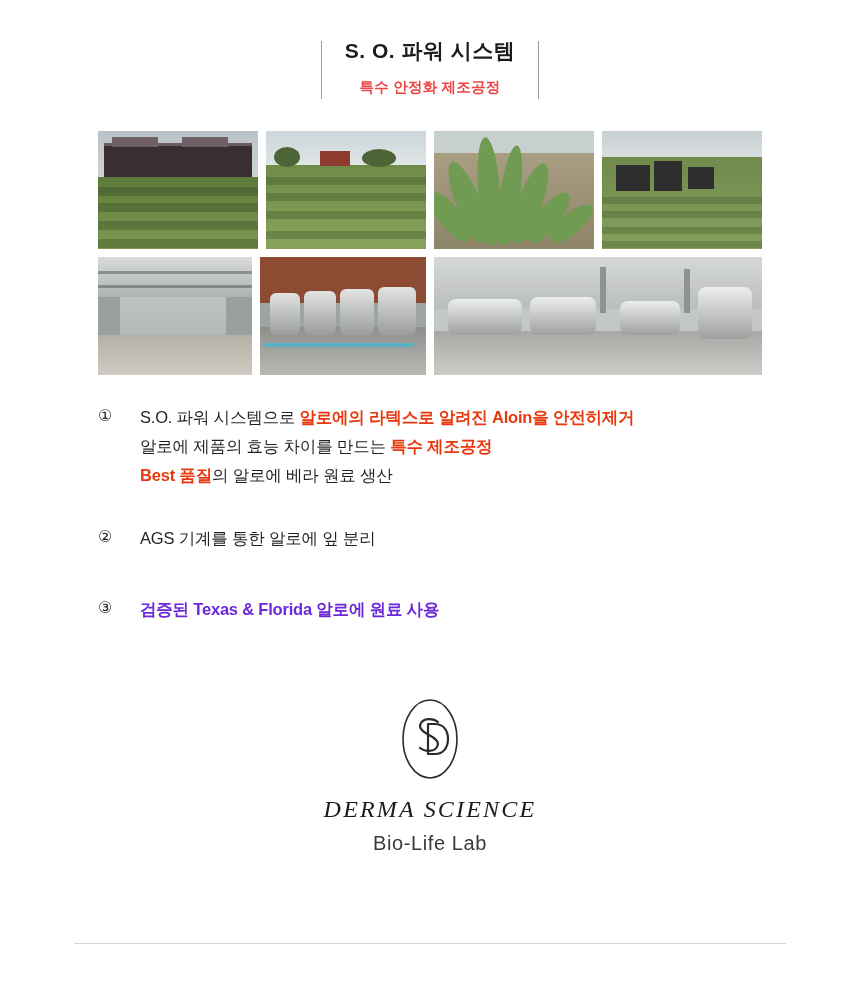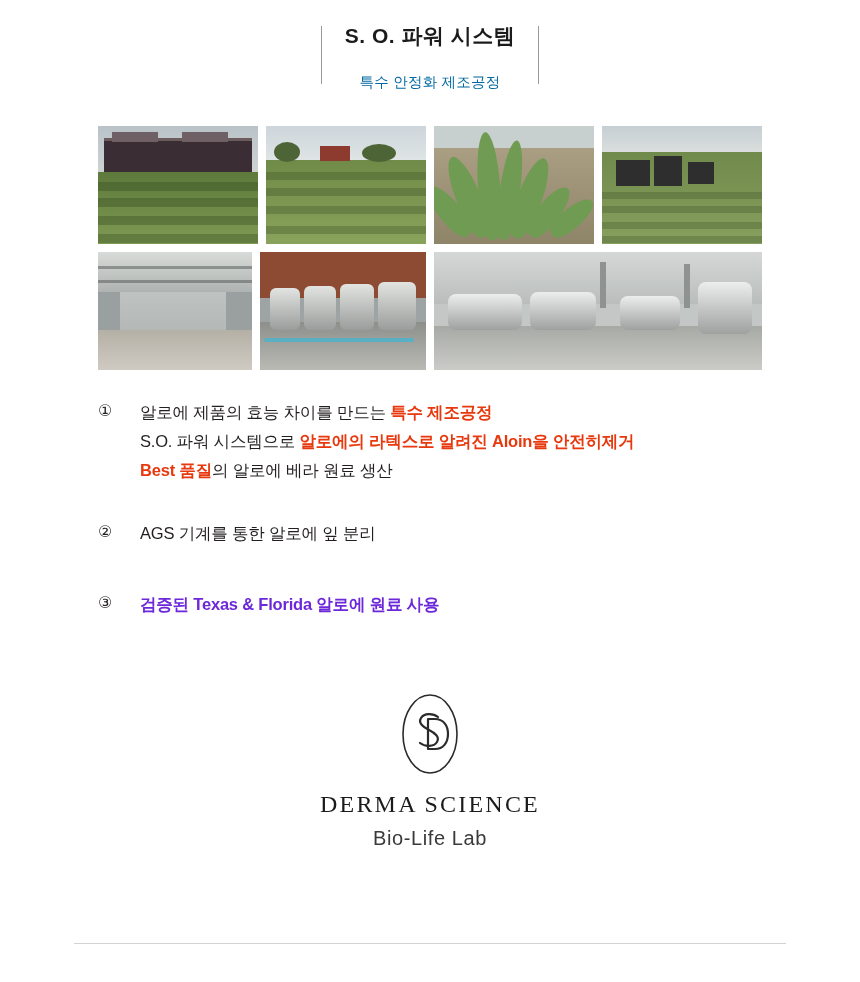--- a/index.html
+++ b/index.html
@@ -11,21 +11,21 @@
     height: 982px;
     background: #ffffff;
     font-family: "Liberation Sans", "DejaVu Sans", sans-serif;
     color: #231f20;
     position: relative;
     overflow: hidden;
   }
 
   
   .header {
-    padding-top: 22px;
+    padding-top: 37px;
     display: flex;
     justify-content: center;
   }
   .header-inner {
     position: relative;
     padding: 0 24px;
     text-align: center;
   }
   .header-inner::before,
   .header-inner::after {
@@ -41,23 +41,23 @@
   .title-main {
     font-size: 21px;
     font-weight: bold;
     letter-spacing: 0.5px;
     color: #1b1b1b;
     line-height: 1.35;
     white-space: nowrap;
   }
   .title-sub {
     font-size: 14.5px;
-    font-weight: normal;
-    color: #0369a1;
-    margin-top: 23px;
+    font-weight: bold;
+    color: #ef4444;
+    margin-top: 13px;
     letter-spacing: 0.2px;
     white-space: nowrap;
   }
 
   
   .gallery {
     width: 664px;
     margin: 34px auto 0 auto;
   }
   .grid-row {
@@ -170,20 +170,21 @@
     width: 64px;
     height: 86px;
     margin: 0 auto;
   }
   .logo-name {
     margin-top: 14px;
     font-size: 24px;
     letter-spacing: 2.2px;
     color: #1b1b1b;
     font-family: "Liberation Serif", "DejaVu Serif", serif;
+    font-style: italic;
   }
   .logo-tag {
     margin-top: 9px;
     font-size: 20px;
     letter-spacing: 0.6px;
     color: #3a3a3a;
   }
 
   .bottom-rule {
     position: absolute;
@@ -309,24 +310,24 @@
 
   </div>
 </div>
 
 <div class="content">
 
   <div class="item item-1">
     <div class="num">①</div>
     <div class="lines">
       <div class="ln">
+        <span>S.O. 파워 시스템으로 </span><span class="hl">알로에의 라텍스로 알려진 Aloin을 안전히제거</span>
+      </div>
+      <div class="ln">
         <span>알로에 제품의 효능 차이를 만드는 </span><span class="hl">특수 제조공정</span>
-      </div>
-      <div class="ln">
-        <span>S.O. 파워 시스템으로 </span><span class="hl">알로에의 라텍스로 알려진 Aloin을 안전히제거</span>
       </div>
       <div class="ln">
         <span class="hl">Best 품질</span><span>의 알로에 베라 원료 생산</span>
       </div>
     </div>
   </div>
 
   <div class="item item-2">
     <div class="num">②</div>
     <div class="lines">

